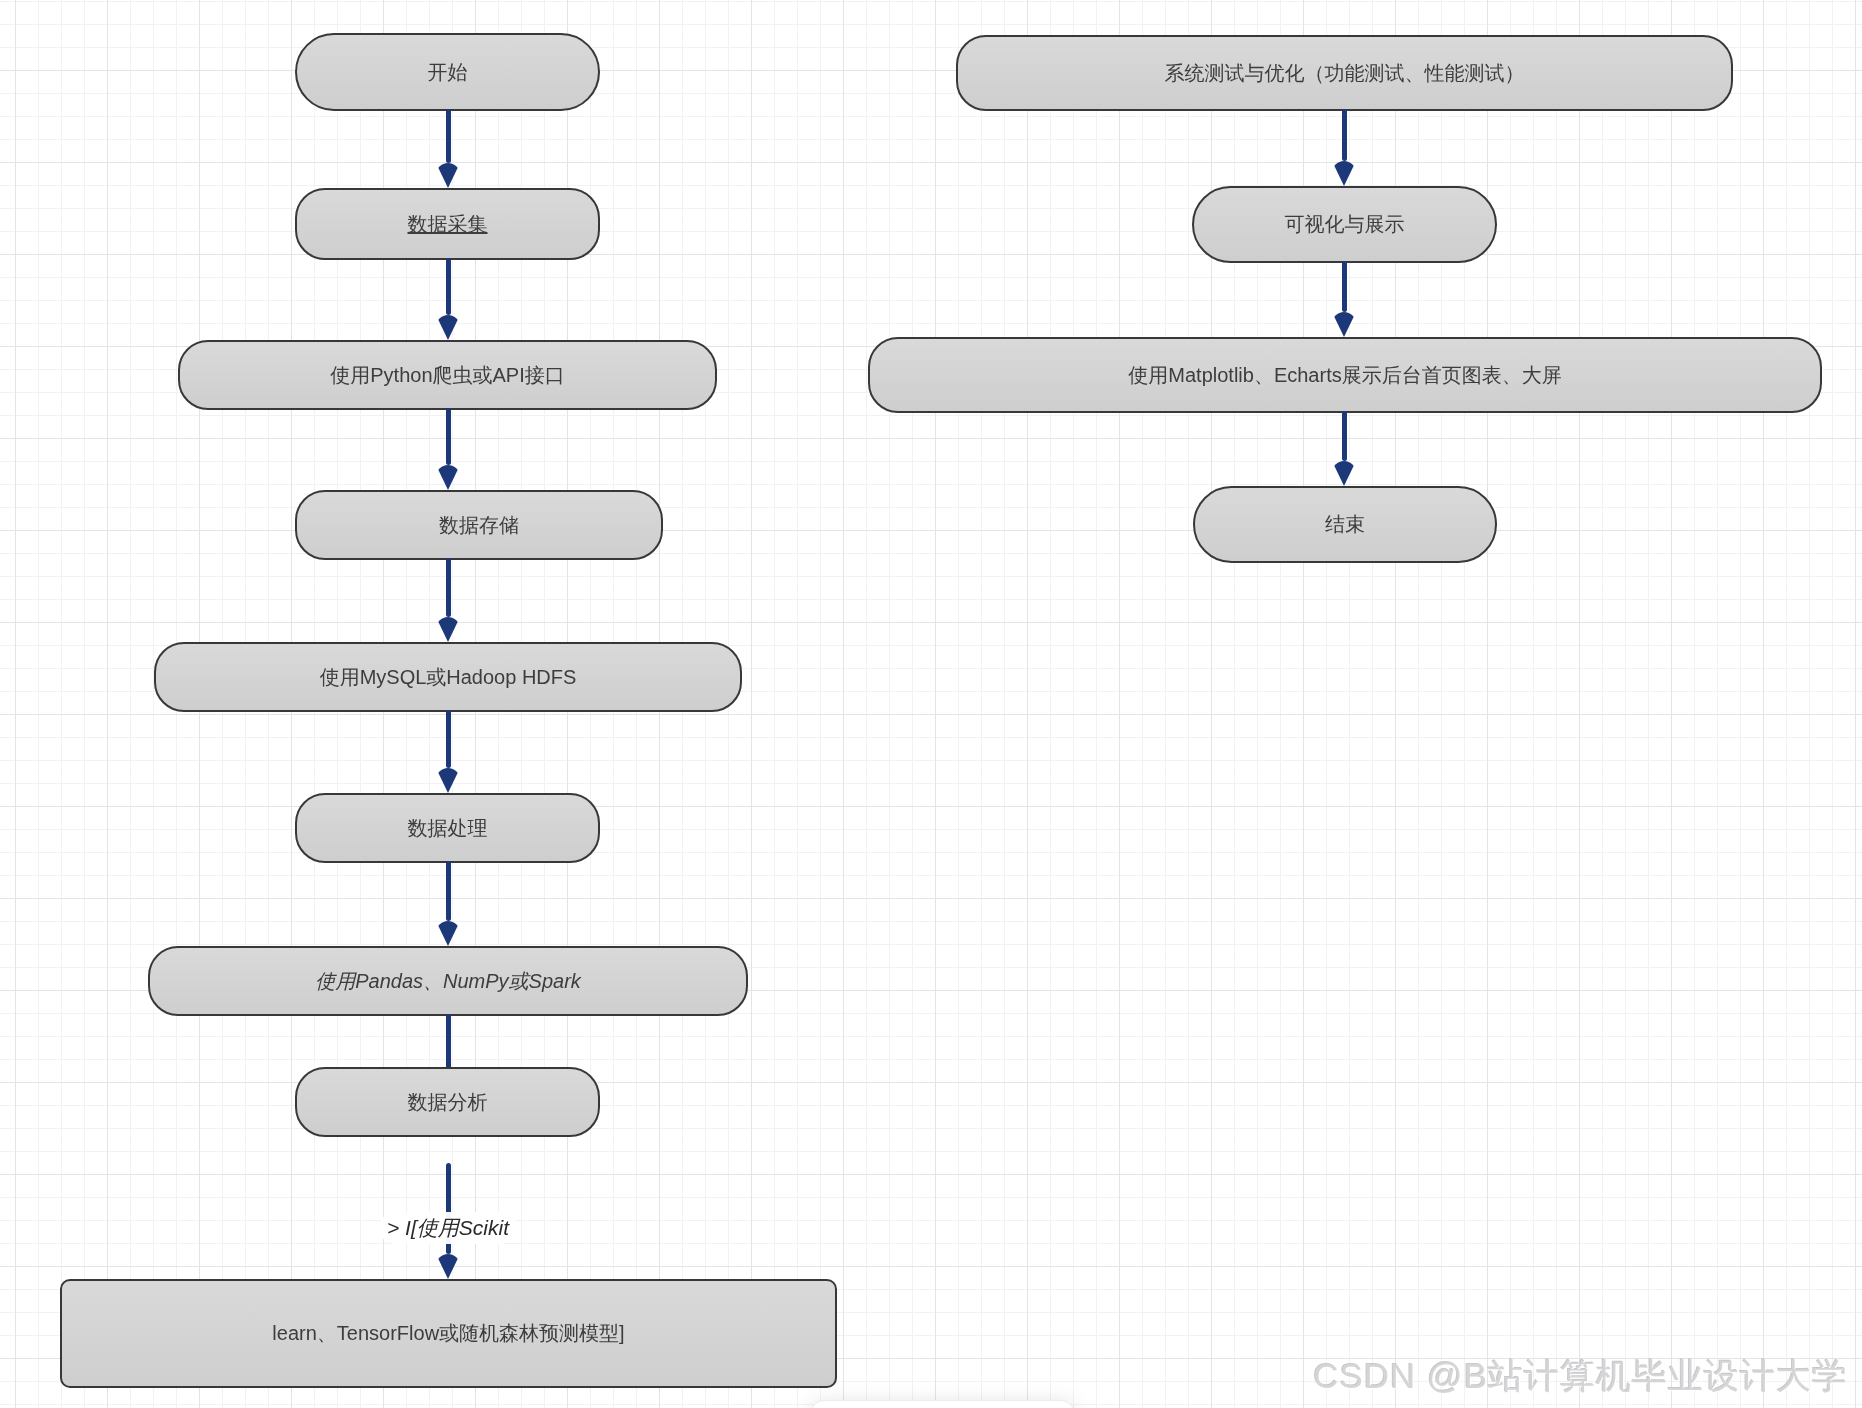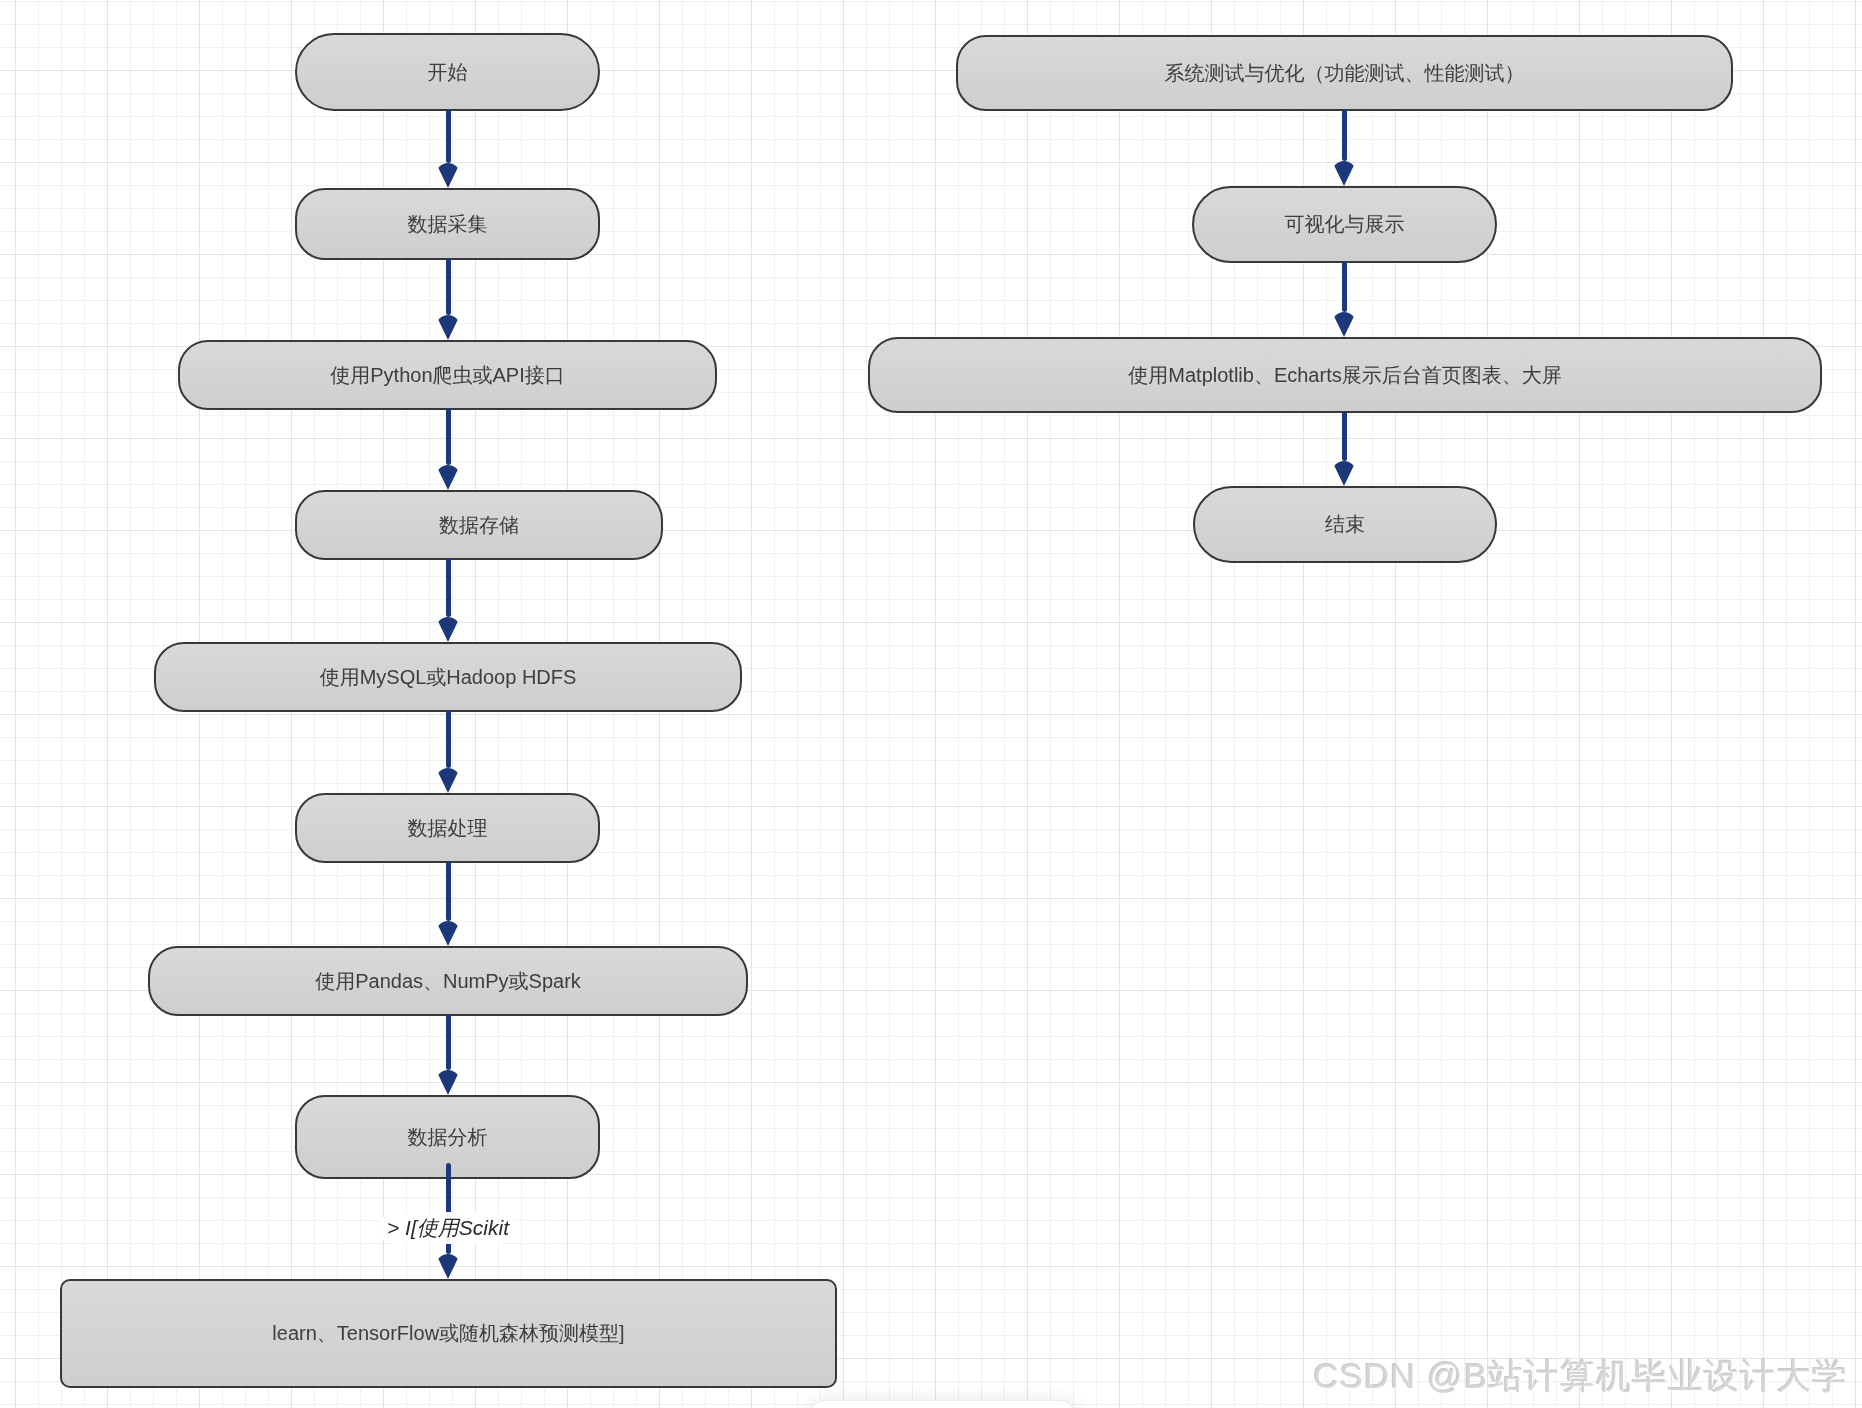--- a/index.html
+++ b/index.html
@@ -75,21 +75,21 @@
 </head>
 <body>
 
 <div class="node stadium" style="left:295px; top:33px;  width:305px; height:78px;">开始</div>
 
 <div class="arrow" style="left:435px; top:109px; height:79px;">
   <div class="shaft"></div>
   <div class="head"></div>
 </div>
 
-<div class="node" style="left:295px; top:188px; width:305px; height:72px;">数据采集</div>
+<div class="node" style="left:295px; top:188px; width:305px; height:72px;text-decoration:underline;">数据采集</div>
 
 <div class="arrow" style="left:435px; top:258px; height:82px;">
   <div class="shaft"></div>
   <div class="head"></div>
 </div>
 
 <div class="node" style="left:178px; top:340px; width:539px; height:70px;">使用Python爬虫或API接口</div>
 
 <div class="arrow" style="left:435px; top:408px; height:82px;">
   <div class="shaft"></div>
@@ -110,28 +110,28 @@
   <div class="head"></div>
 </div>
 
 <div class="node" style="left:295px; top:793px; width:305px; height:70px;">数据处理</div>
 
 <div class="arrow" style="left:435px; top:861px; height:85px;">
   <div class="shaft"></div>
   <div class="head"></div>
 </div>
 
-<div class="node" style="left:148px; top:946px; width:600px; height:70px;">使用Pandas、NumPy或Spark</div>
+<div class="node" style="left:148px; top:946px; width:600px; height:70px;font-style:italic;">使用Pandas、NumPy或Spark</div>
 
 <div class="arrow" style="left:435px; top:1014px; height:81px;">
   <div class="shaft"></div>
   <div class="head"></div>
 </div>
 
-<div class="node" style="left:295px; top:1095px; width:305px; height:84px;">数据分析</div>
+<div class="node" style="left:295px; top:1067px; width:305px; height:70px;">数据分析</div>
 
 <div class="arrow" style="left:435px; top:1163px; height:116px;">
   <div class="shaft"></div>
   <div class="head"></div>
 </div>
 
 <div class="edge-label">&gt; I[使用Scikit</div>
 
 <div class="node rounded" style="left:60px; top:1279px; width:777px; height:109px;">learn、TensorFlow或随机森林预测模型]</div>
 

